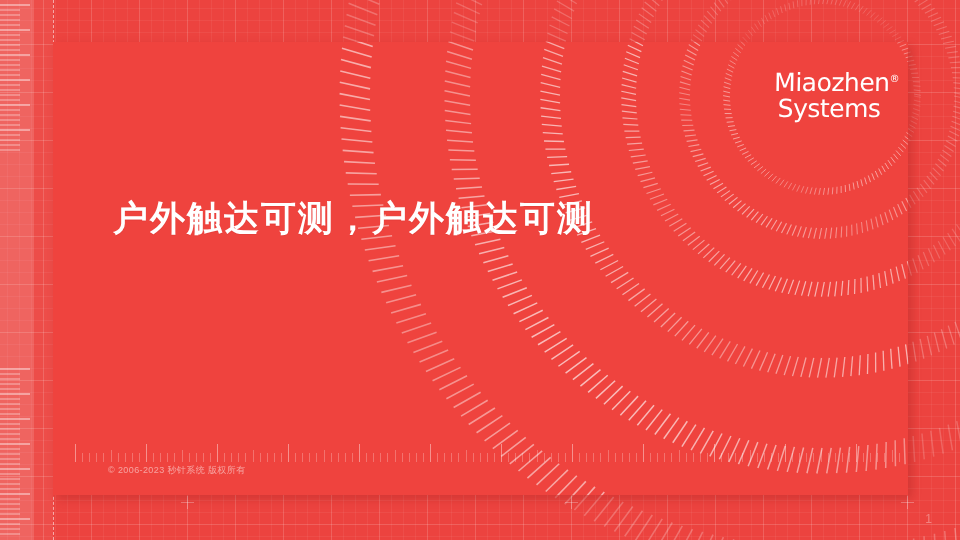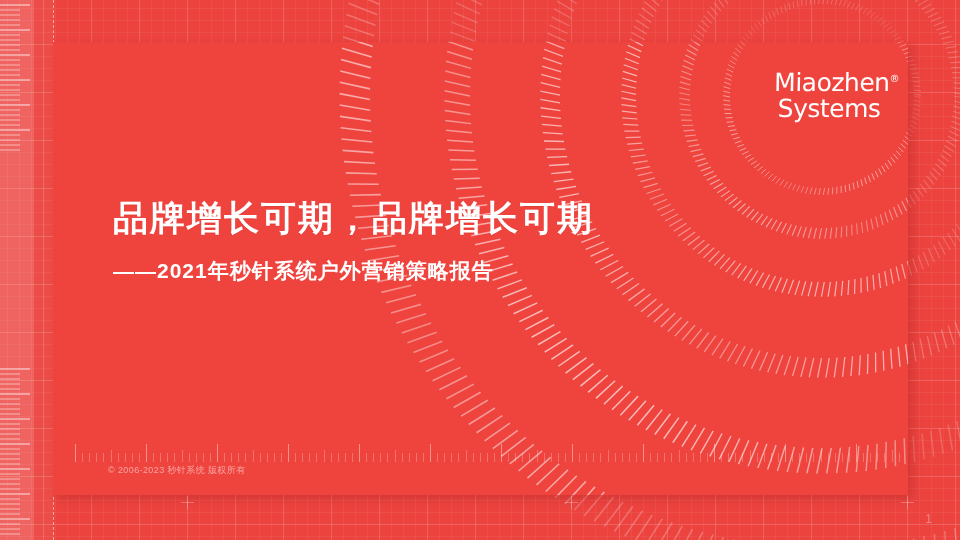--- a/index.html
+++ b/index.html
@@ -1665,22 +1665,21 @@
           <line x1="375.56" y1="25.29" x2="346.52" y2="14.46" stroke="#ffffff" stroke-width="1.60" stroke-opacity="0.583"></line>
           <line x1="377.35" y1="14.79" x2="348.57" y2="3.28" stroke="#ffffff" stroke-width="1.60" stroke-opacity="0.586"></line>
           <line x1="379.39" y1="4.34" x2="350.89" y2="-7.85" stroke="#ffffff" stroke-width="1.60" stroke-opacity="0.589"></line>
           <line x1="381.67" y1="-6.06" x2="353.47" y2="-18.92" stroke="#ffffff" stroke-width="1.60" stroke-opacity="0.592"></line>
           <line x1="384.20" y1="-16.41" x2="356.30" y2="-29.93" stroke="#ffffff" stroke-width="1.60" stroke-opacity="0.594"></line>
           <line x1="386.97" y1="-26.69" x2="359.40" y2="-40.87" stroke="#ffffff" stroke-width="1.60" stroke-opacity="0.596"></line>
           <line x1="389.98" y1="-36.91" x2="362.75" y2="-51.73" stroke="#ffffff" stroke-width="1.60" stroke-opacity="0.598"></line>
         </g>
       </svg>
 
-    <div class="title">品牌增长可期，品牌增长可期</div>
-    <div class="subtitle">——2021年秒针系统户外营销策略报告</div>
+    <div class="title">户外触达可测，户外触达可测</div>
 
     <div class="logo">
       <span class="l1"><span>Miaozhen</span><sup>®</sup></span>
       <span class="l2">Systems</span>
     </div>
 
     <div class="hruler" id="hruler">
         <div class="tk" style="left: 22px; height: 18px; opacity: 0.8;"></div>
         <div class="tk" style="left: 29.1px; height: 9px; opacity: 0.48;"></div>
         <div class="tk" style="left: 36.2px; height: 9px; opacity: 0.48;"></div>

